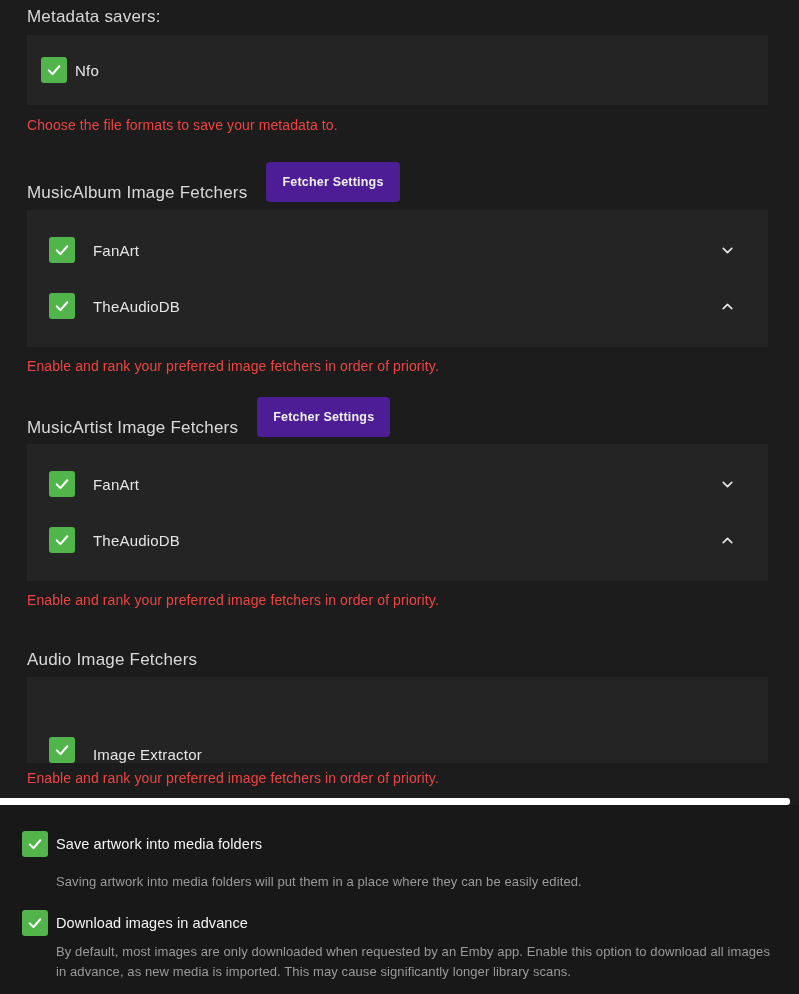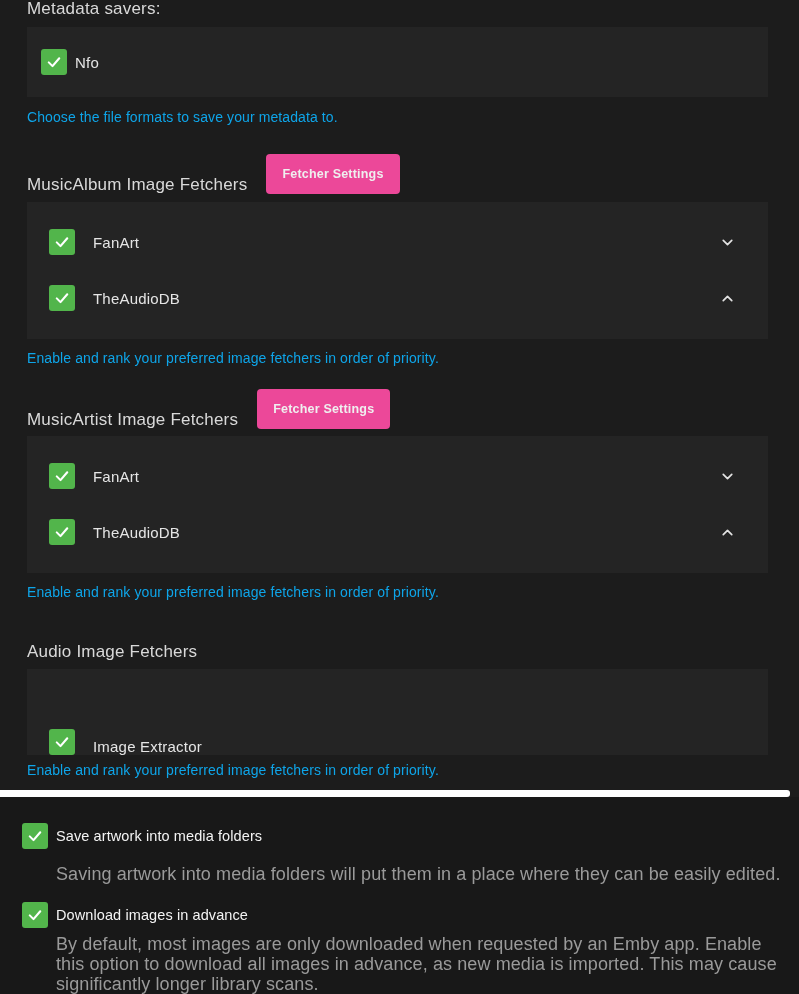--- a/index.html
+++ b/index.html
@@ -2,54 +2,54 @@
 <html style="--accent: #52b54b; --panel-bg: #242424; --page-top-bg: #1c1c1c; --page-bottom-bg: #181818;"><head>
 <meta charset="utf-8">
 <style>
   * { margin:0; padding:0; box-sizing:border-box; }
   html,body { width:799px; height:994px; overflow:hidden; }
   body {
     font-family:"Liberation Sans", sans-serif;
     background:var(--page-top-bg,#1c1c1c);
     -webkit-font-smoothing:antialiased;
   }
-  .page-top { padding:0 31px 12px 27px; background:var(--page-top-bg,#1c1c1c); }
+  .page-top { padding:8px 31px 12px 27px; background:var(--page-top-bg,#1c1c1c); }
   .section-heading { font-size:17px; font-weight:400; color:#d9d9d9; line-height:18px; letter-spacing:.2px; }
   .heading-row { display:flex; align-items:flex-end; gap:19px; height:40px; margin-top:29px; }
   .heading-row.tight { margin-top:23px; }
   .btn {
-    height:40px; padding:0 16px; background:#ec4899; color:#efefef;
+    height:40px; padding:0 16px; background:#4c1d95; color:#efefef;
     font-family:inherit; font-weight:700; font-size:12.5px; letter-spacing:.2px;
     border:none; border-radius:4px; cursor:pointer;
   }
   .panel { background:var(--panel-bg,#242424); }
   .panel-single { margin-top:9px; height:70px; display:flex; align-items:center; padding-left:14px; }
   .panel-single.tall { height:86px; margin-top:8px; }
   .panel-list { margin-top:8px; padding:12px 0 13px; }
   .panel-list.offset { margin-top:7px; }
   .fetcher-row { height:56px; display:flex; align-items:center; padding:0 30px 0 22px; }
   .checkbox {
     width:26px; height:26px; flex:0 0 auto; border-radius:3px;
     background:var(--accent,#52b54b); display:flex; align-items:center; justify-content:center;
     cursor:pointer;
   }
   .row-label { margin-left:18px; font-size:15px; color:#e5e5e5; letter-spacing:.2px; }
   .panel-single .row-label { margin-left:8px; }
   .chevron-btn { margin-left:auto; width:22px; height:22px; display:flex; align-items:center; justify-content:center; cursor:pointer; }
-  .field-desc { font-size:14px; color:#0ea5e9; line-height:15px; letter-spacing:.1px; }
+  .field-desc { font-size:14px; color:#ef4444; line-height:15px; letter-spacing:.1px; }
   .mt13 { margin-top:13px; }
   .mt12 { margin-top:12px; }
   .mt8  { margin-top:8px; }
   .solo-heading { margin-top:43px; }
   .divider-band { height:7px; width:790px; background:#ffffff; border-radius:0 3px 3px 0; }
   .page-bottom { height:203px; background:var(--page-bottom-bg,#181818); padding:26px 14px 0 22px; }
   .footer-item { display:flex; align-items:center; height:26px; }
   .footer-item.gap { margin-top:18px; }
   .footer-label { margin-left:8px; font-size:14.5px; color:#f4f4f4; letter-spacing:.1px; }
-  .footer-desc { margin-left:34px; margin-top:15px; font-size:18px; line-height:20px; color:#9a9a9a; letter-spacing:.1px; }
+  .footer-desc { margin-left:34px; margin-top:15px; font-size:13px; line-height:20px; color:#9a9a9a; letter-spacing:.1px; }
   .footer-desc.two-line { margin-top:6px; max-width:722px; }
   svg { display:block; }
 </style>
 </head>
 <body>
 
 <div class="page-top">
 
   <h2 class="section-heading">Metadata savers:</h2>
   <div class="panel panel-single">

